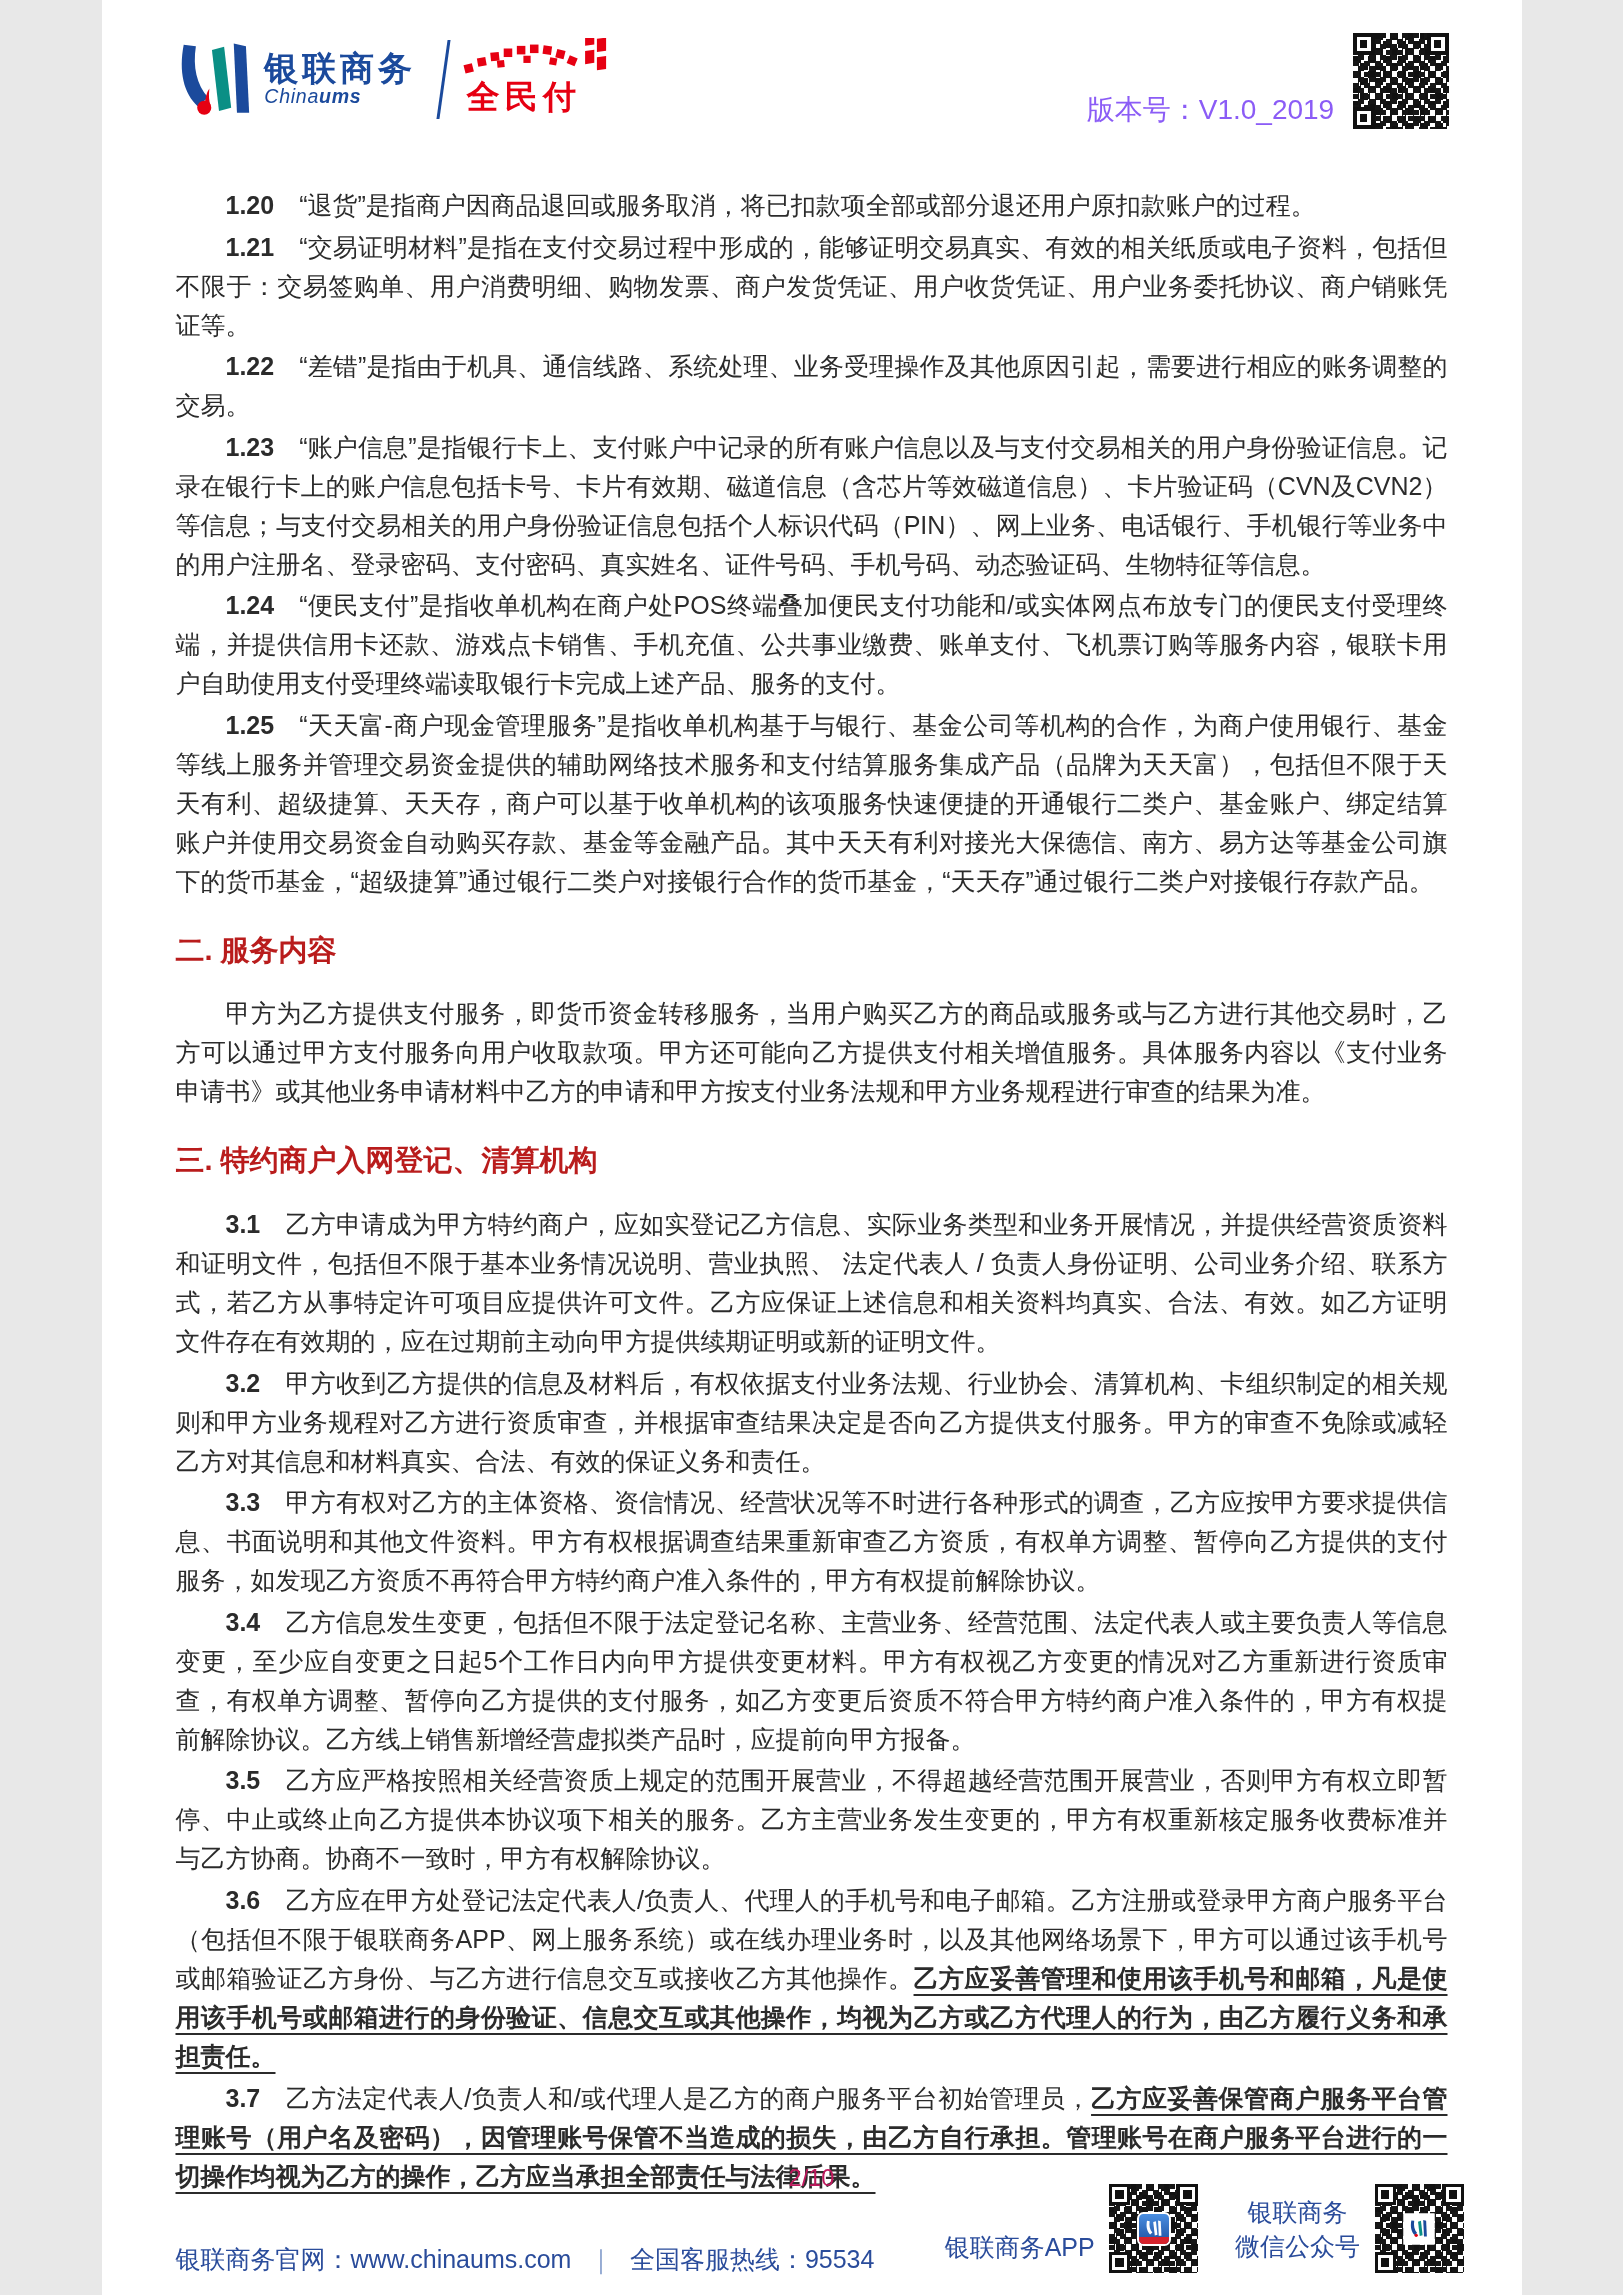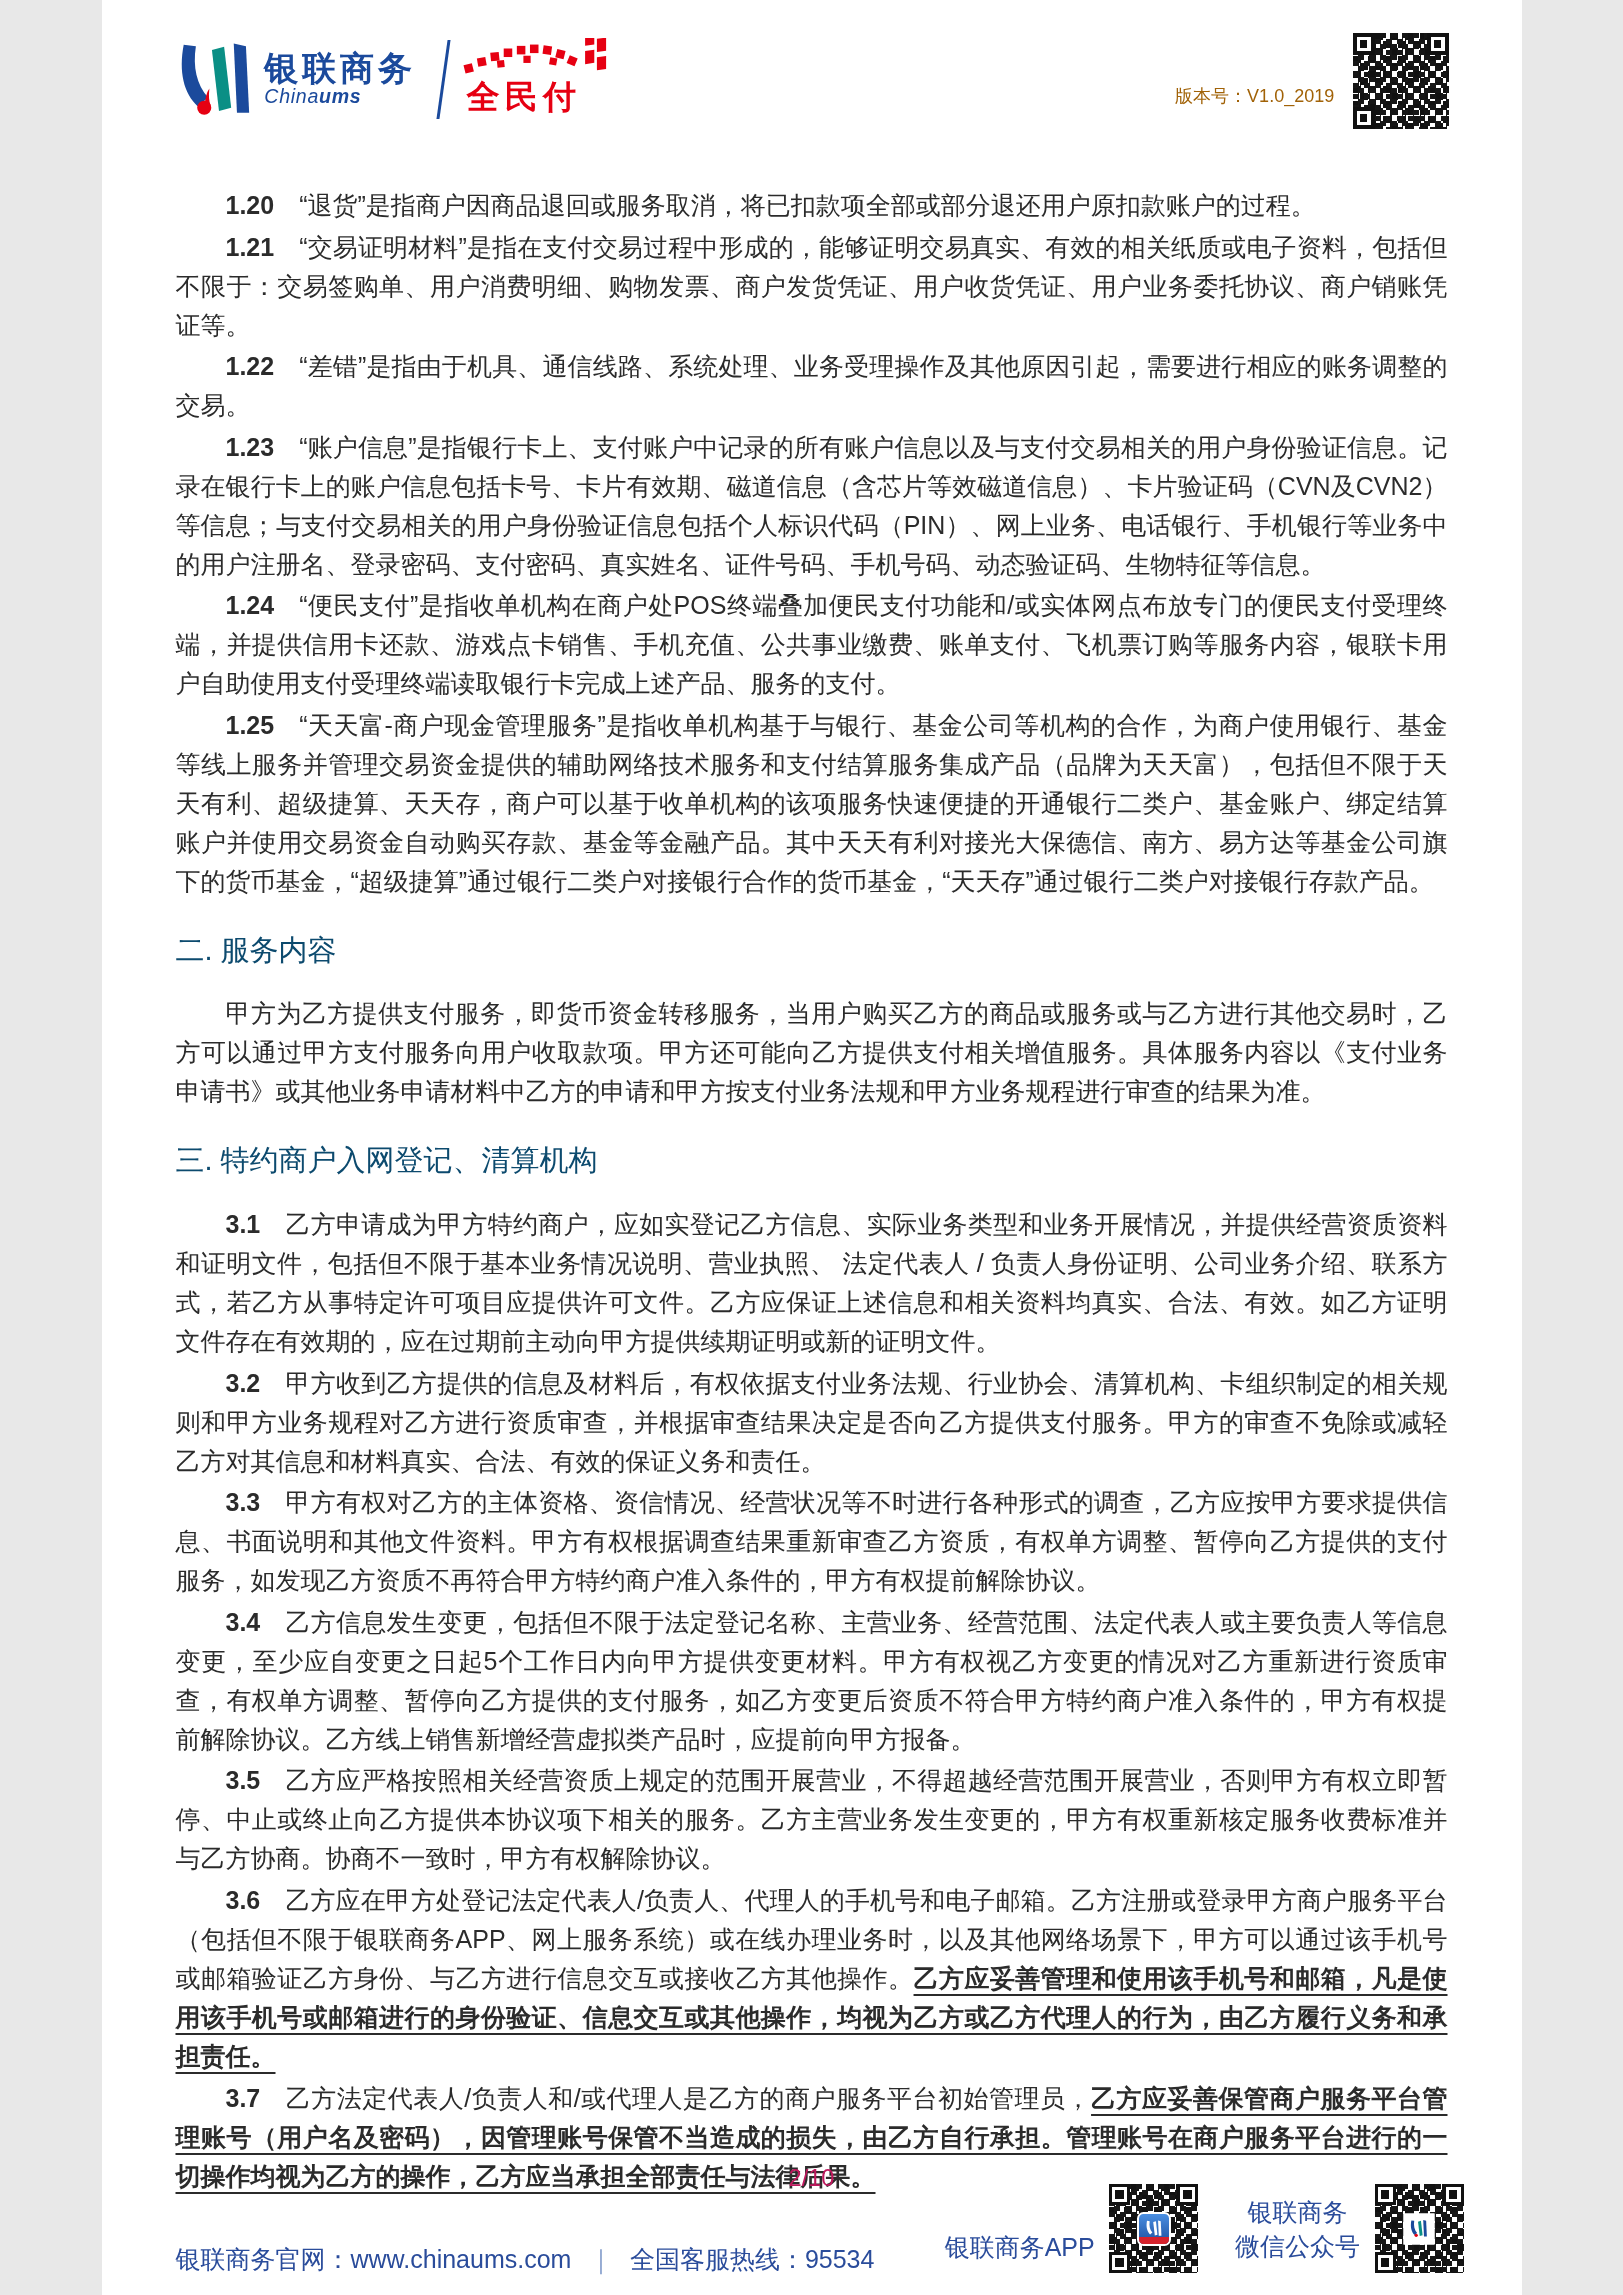--- a/index.html
+++ b/index.html
@@ -12,21 +12,21 @@
   .mark{width:77px;height:77px;}
   .brand-text{margin-left:11.8px;}
   .brand-cn{font-size:34px;font-weight:bold;color:#1b4a9c;letter-spacing:3.9px;line-height:1;}
   .brand-en{font-size:19.6px;color:#1b4a9c;font-style:italic;line-height:1;margin-top:2px;letter-spacing:0.7px;}
   .brand-en b{font-weight:bold;}
   .brand-divider{width:2.6px;height:79px;background:#1b4a9c;transform:skewX(-8deg);margin:0 22px 0 26px;}
   .product{position:relative;padding-top:34px;}
   .flag{position:absolute;top:-7.9px;left:-3.9px;width:151px;height:63px;}
   .product-name{font-size:33px;font-weight:bold;color:#e60012;letter-spacing:5.2px;line-height:1;}
   .hdr-right{position:absolute;right:0;top:0;display:flex;align-items:flex-end;}
-  .version{font-size:18px;color:#a16207;margin-right:18.3px;margin-bottom:21px;white-space:nowrap;}
+  .version{font-size:28px;color:#8b5cf6;margin-right:18.3px;margin-bottom:0;white-space:nowrap;}
 
   
   .qr{position:relative;
       background:
         conic-gradient(#161616 0 25%, transparent 0 50%, #161616 0 75%, transparent 0) 0 0/11px 11px,
         conic-gradient(#111 0 25%, #fff 0 50%, #111 0 75%, #fff 0) 0 0/15px 15px;}
   .qr-top{width:96px;height:96px;}
   .qr-foot{width:89px;height:89px;}
   .fp{position:absolute;width:22px;height:22px;border:4.6px solid #111;background:#fff;box-sizing:border-box;}
   .fp::after{content:"";position:absolute;inset:3.3px;background:#111;}
@@ -37,21 +37,21 @@
   .app-chip{width:30px;height:30px;border-radius:6.5px;background:linear-gradient(#4a8fe2,#1d4f9e);
             border:2px solid #fff;overflow:hidden;}
   .app-chip i{position:absolute;left:0;right:0;bottom:0;height:6.5px;background:#d5222c;}
   .wx-chip{width:29px;height:29px;background:#fff;border:1.3px solid #fff;}
 
   
   .body{position:absolute;top:186px;left:74px;right:74px;font-size:25px;line-height:39px;
         text-align:justify;}
   .cl{margin:0 0 2.6px 0;text-indent:50px;}
   .num{font-weight:bold;margin-right:25px;}
-  h2{font-size:29px;line-height:33px;font-weight:normal;color:#0c4a6e;margin:33px 0 27.5px 0;text-align:left;}
+  h2{font-size:29px;line-height:33px;font-weight:bold;color:#b91c1c;margin:33px 0 27.5px 0;text-align:left;}
   u{font-weight:bold;text-decoration-thickness:2px;text-underline-offset:6.5px;}
 
   
   .pageno{position:absolute;top:2165px;left:0;width:100%;text-align:center;
           font-size:23.6px;color:#be185d;}
   .contact{position:absolute;left:74px;top:2243px;font-size:25px;color:#2a4c9b;white-space:nowrap;}
   .contact .sep{margin:0 17px;color:#7b96c8;}
   .qrs{position:absolute;right:58px;top:2184px;display:flex;align-items:center;}
   .qr-label{font-size:25px;color:#2a4c9b;text-align:center;line-height:34px;white-space:nowrap;}
   .app-label{align-self:flex-end;margin:0 14.4px 9.2px 0;}

